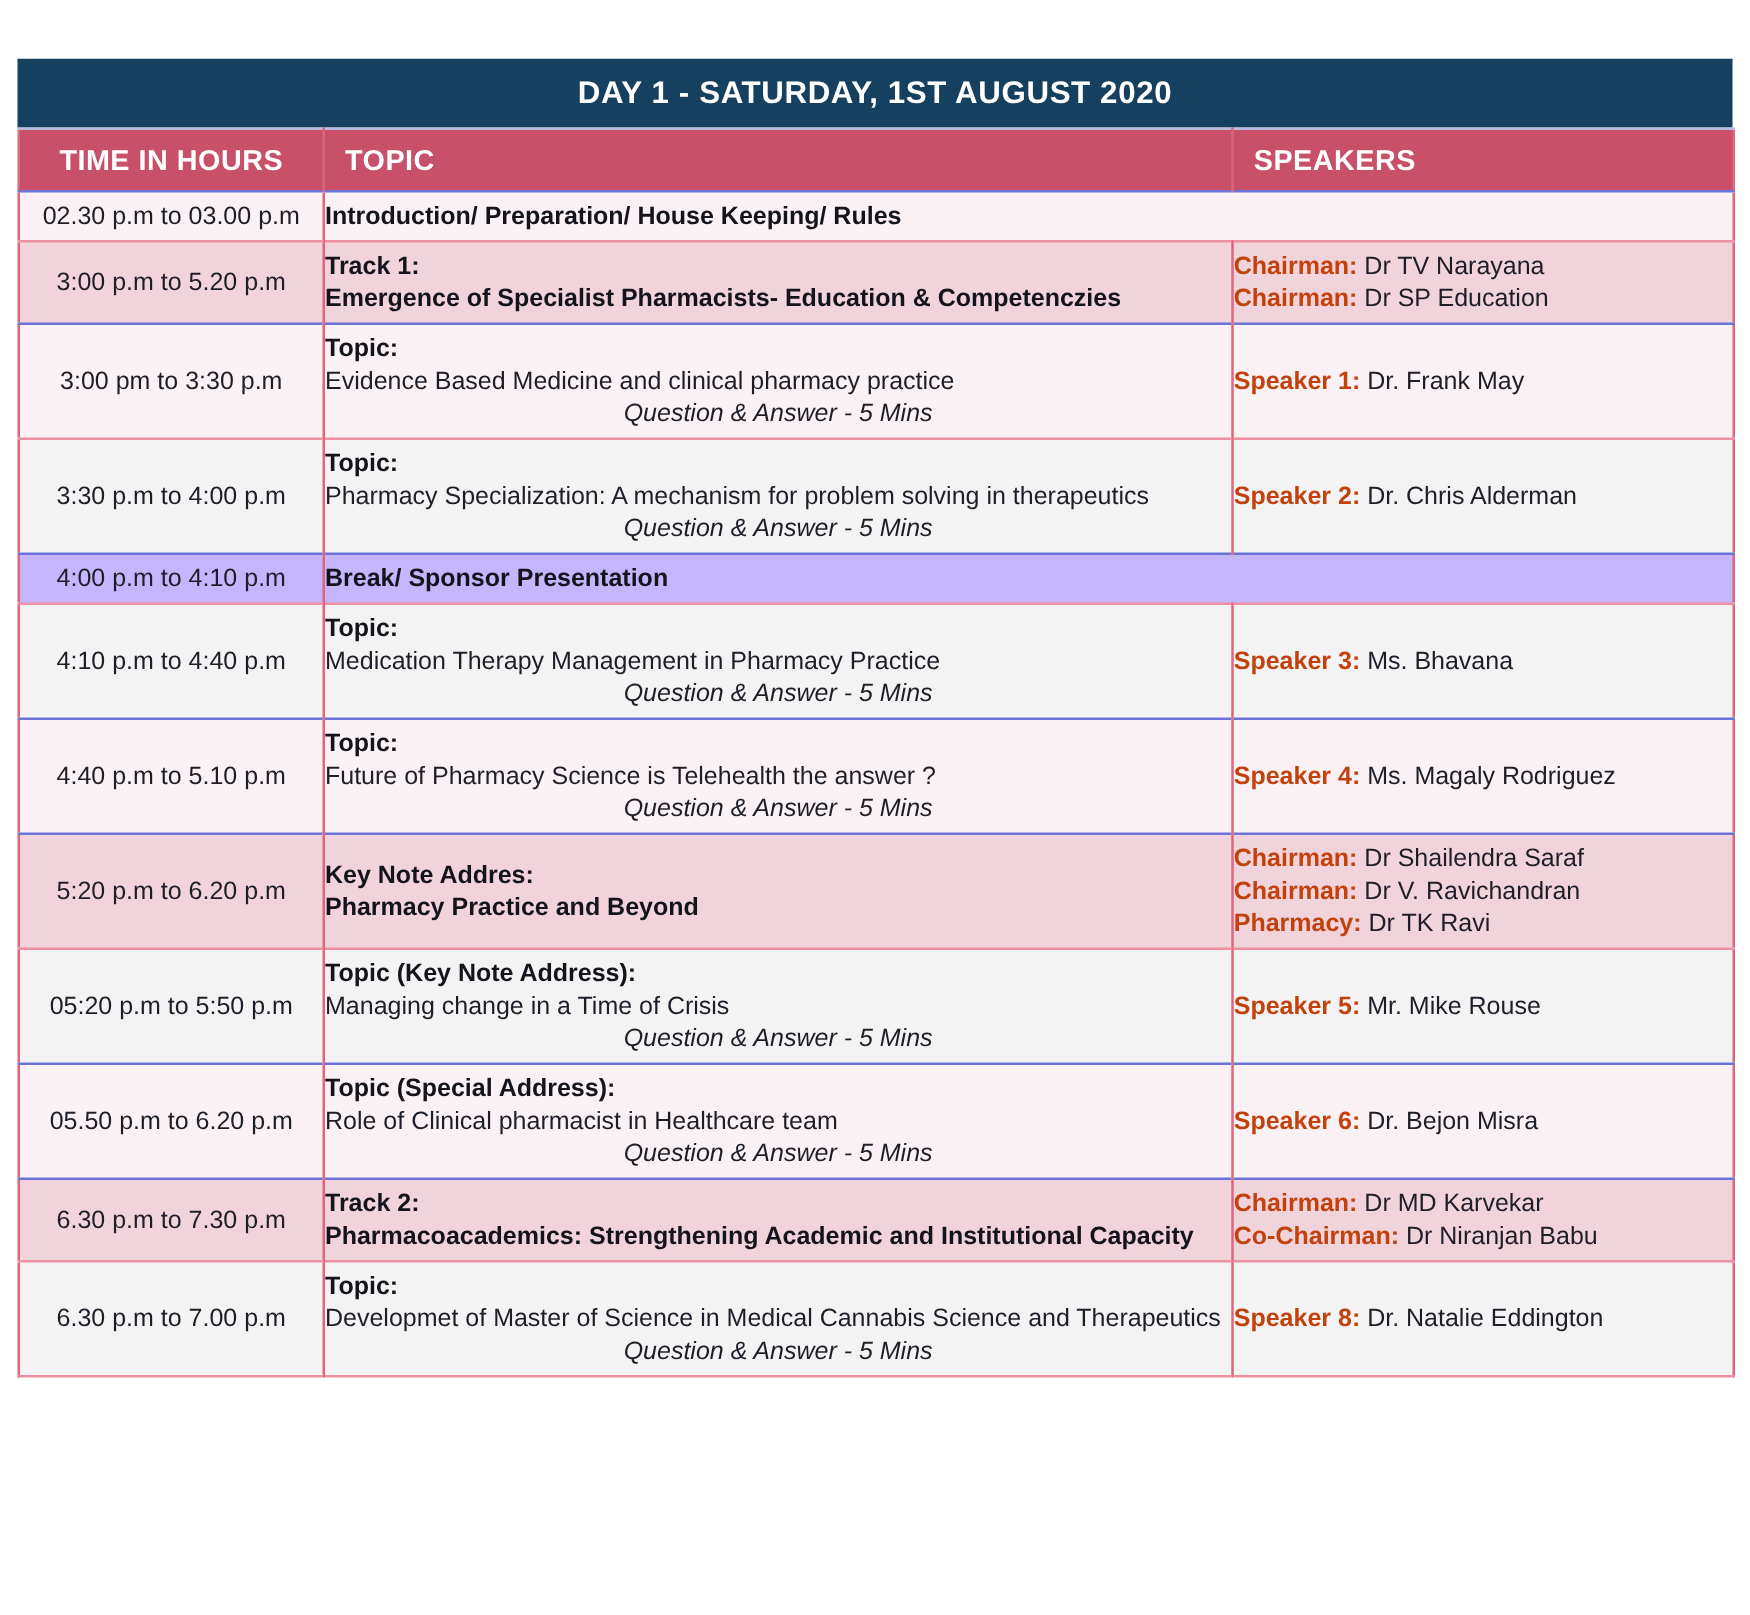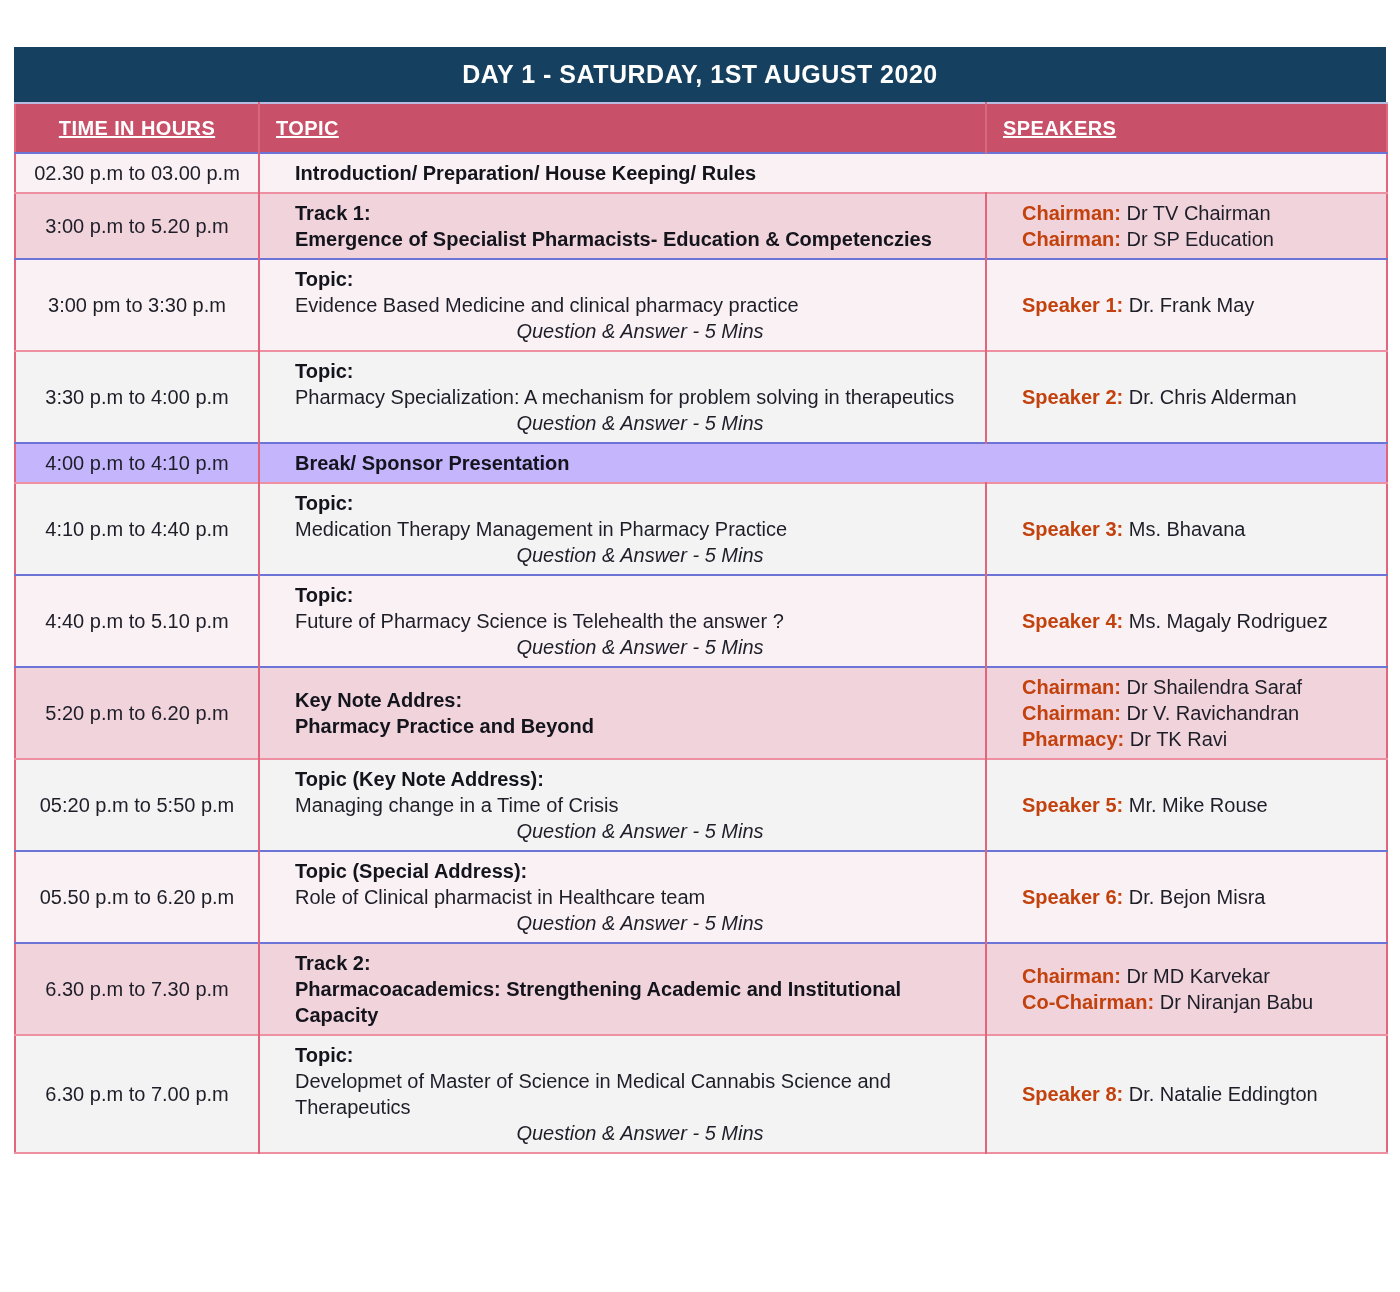--- a/index.html
+++ b/index.html
@@ -18,35 +18,35 @@
   
   table{border-collapse:collapse;width:100%;table-layout:fixed;}
   col.c-time{width:244px;}
   col.c-topic{width:727px;}
   col.c-speak{width:401px;}
   table{border-left:2px solid #e2657e;border-right:2px solid #e2657e;border-bottom:2px solid #ee8fa2;}
   td,th{vertical-align:middle;word-wrap:break-word;}
   
   tr.col-head{background:#c85069;border-top:2px solid #b9bce0;}
   tr.col-head th{
-    color:#ffffff;font-size:20px;font-weight:bold;height:48px;
-    text-align:left;padding:0 16px;letter-spacing:.4px;text-decoration:underline;
+    color:#ffffff;font-size:23px;font-weight:bold;height:48px;
+    text-align:left;padding:0 16px;letter-spacing:.4px;
   }
   tr.col-head th.time-h{text-align:center;border-right:2px solid #d4687e;}
   tr.col-head th.topic-h{border-right:2px solid #d4687e;}
   
   tr.row td{font-size:20px;color:#1e1e28;padding:6px 0;}
   td.time{
     text-align:center;border-right:2px solid #e2657e;
     padding:6px 8px;line-height:26px;
   }
   td.topic{padding:6px 18px;}
   td.topic.bordered{border-right:2px solid #e2657e;}
   td.speakers{padding:6px 16px;}
-  .line{line-height:26px;padding-left:35px;}
+  .line{line-height:26px;}
   .line b{color:#c2410c;}
   .line.bold{font-weight:bold;color:#14141c;}
   .line.italic{font-style:italic;text-align:center;}
   
   tr.bg-pinkwhite{background:#f9f1f3;}
   tr.bg-graywhite{background:#f4f3f4;}
   tr.bg-pink{background:#f1d3db;}
   tr.bg-break{background:#c4b5fd;}
   
   tr.bt-blue{border-top:2px solid #6d74d8;}
@@ -79,21 +79,21 @@
             <div class="line bold">Introduction/ Preparation/ House Keeping/ Rules</div>
           </td>
         </tr>
         <tr class="row bg-pink bt-pink">
           <td class="time">3:00 p.m to 5.20 p.m</td>
           <td class="topic bordered">
             <div class="line bold">Track 1:</div>
             <div class="line bold">Emergence of Specialist Pharmacists- Education &amp; Competenczies</div>
           </td>
           <td class="speakers">
-            <div class="line"><b>Chairman:</b><span> Dr TV Chairman</span></div>
+            <div class="line"><b>Chairman:</b><span> Dr TV Narayana</span></div>
             <div class="line"><b>Chairman:</b><span> Dr SP Education</span></div>
           </td>
         </tr>
         <tr class="row bg-pinkwhite bt-blue">
           <td class="time">3:00 pm to 3:30 p.m</td>
           <td class="topic bordered">
             <div class="line bold">Topic:</div>
             <div class="line normal">Evidence Based Medicine and clinical pharmacy practice</div>
             <div class="line italic">Question &amp; Answer - 5 Mins</div>
           </td>

